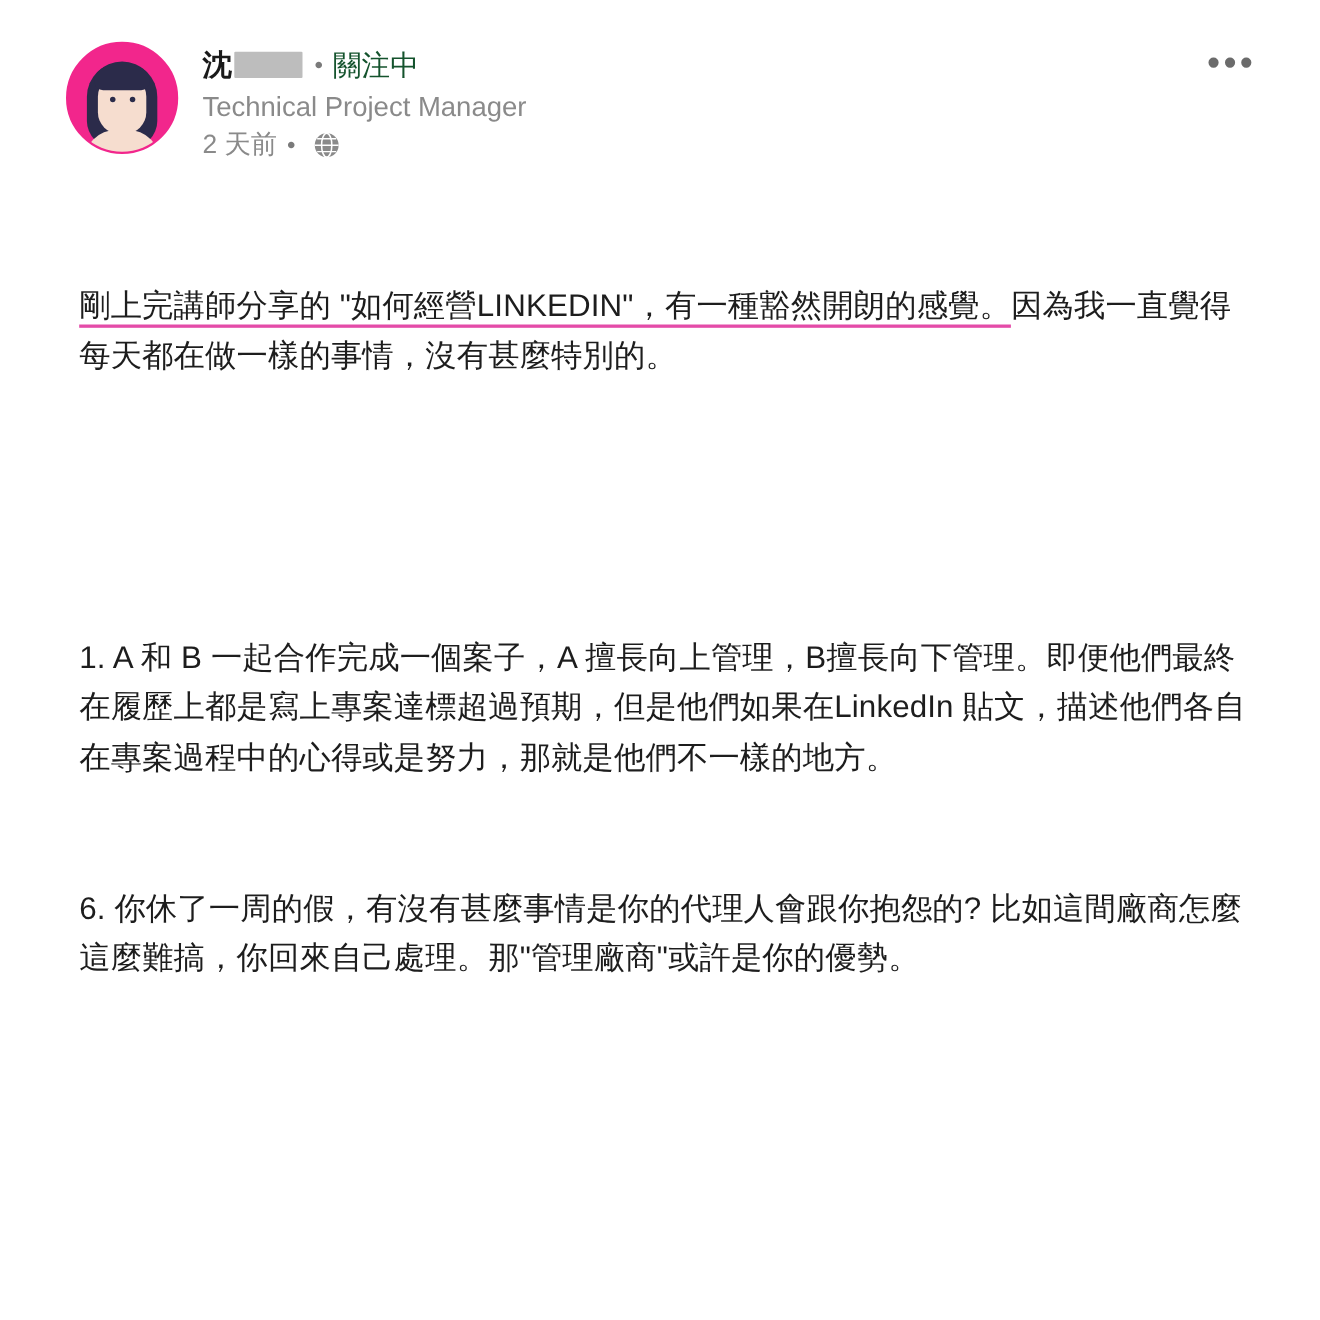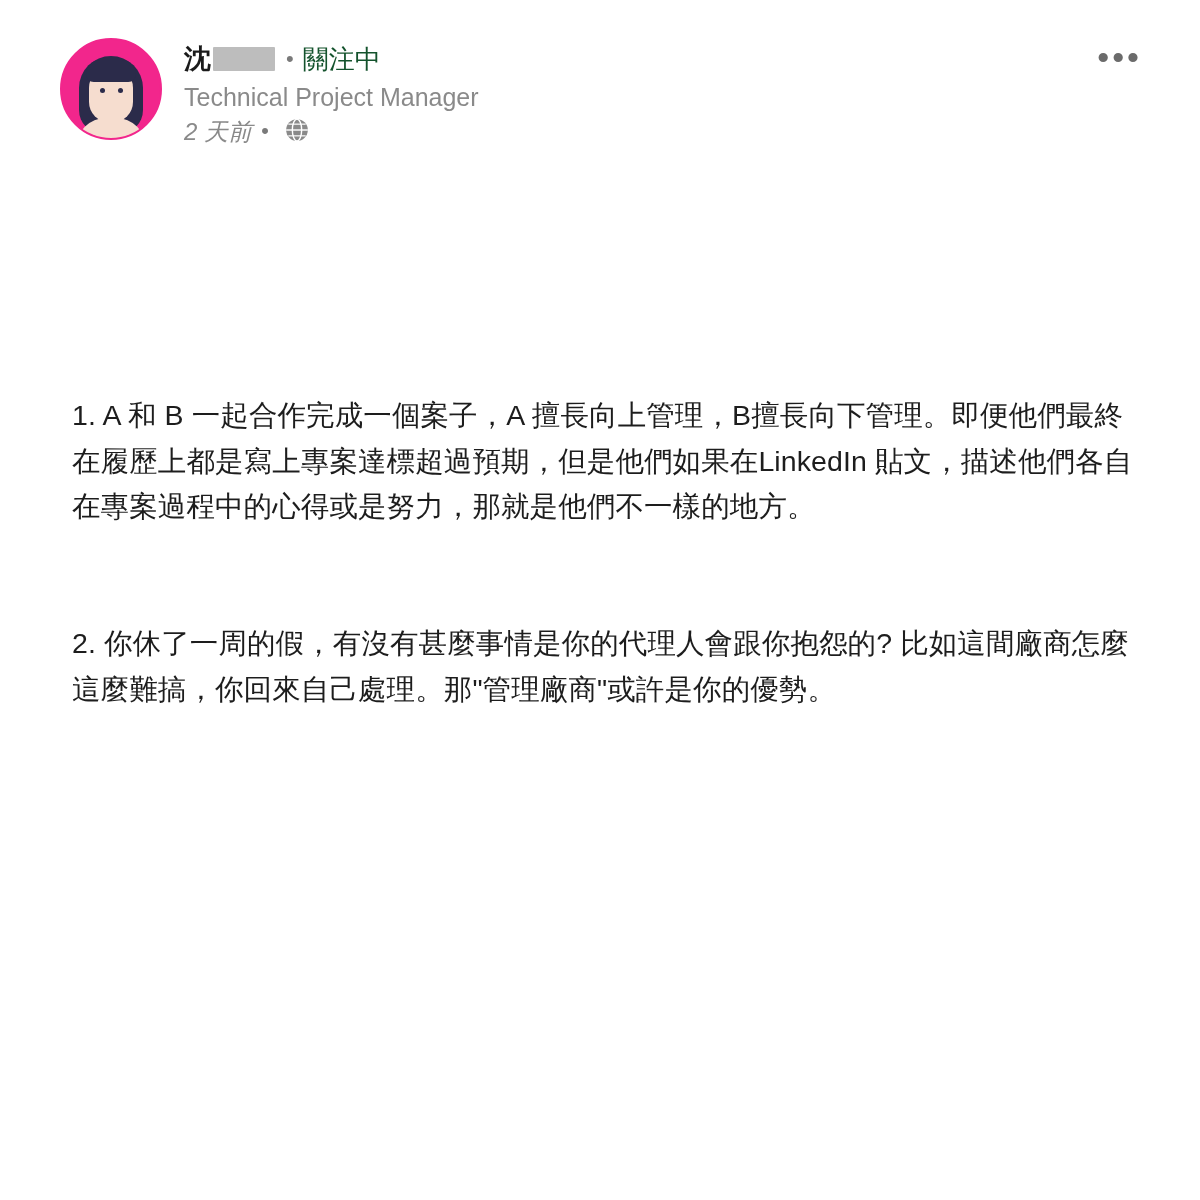--- a/index.html
+++ b/index.html
@@ -116,22 +116,21 @@
     font-size: 25px;
     color: #8a8a8a;
     margin-top: 4px;
     font-weight: 400;
   }
   .meta-row {
     font-size: 24px;
     color: #8a8a8a;
     margin-top: 4px;
     display: flex;
-    align-items: flex-start;
-    font-style: italic;
+    align-items: center;
   }
   .globe-icon {
     margin-left: 6px;
     display: inline-flex;
     align-items: center;
   }
 
   .more-menu {
     position: absolute;
     right: 58px;
@@ -200,23 +199,24 @@
             <line x1="4" y1="17.4" x2="20" y2="17.4" stroke="#ffffff" stroke-width="1.1"></line>
           </svg>
         </span>
       </div>
     </div>
 
     <div class="more-menu">•••</div>
   </div>
 
   <div class="post-body">
+    <p><span class="underline-pink">剛上完講師分享的 "如何經營LINKEDIN"，有一種豁然開朗的感覺。</span><span>因為我一直覺得每天都在做一樣的事情，沒有甚麼特別的。</span></p>
     <div class="blank-line"></div>
     <p>1. A 和 B 一起合作完成一個案子，A 擅長向上管理，B擅長向下管理。即便他們最終在履歷上都是寫上專案達標超過預期，但是他們如果在LinkedIn 貼文，描述他們各自在專案過程中的心得或是努力，那就是他們不一樣的地方。</p>
-    <p>2. 你休了一周的假，有沒有甚麼事情是你的代理人會跟你抱怨的? 比如這間廠商怎麼這麼難搞，你回來自己處理。那"管理廠商"或許是你的優勢。</p>
+    <p>6. 你休了一周的假，有沒有甚麼事情是你的代理人會跟你抱怨的? 比如這間廠商怎麼這麼難搞，你回來自己處理。那"管理廠商"或許是你的優勢。</p>
     <div class="blank-line"></div>
     
     
     
     
     
     
     
     
   </div>

